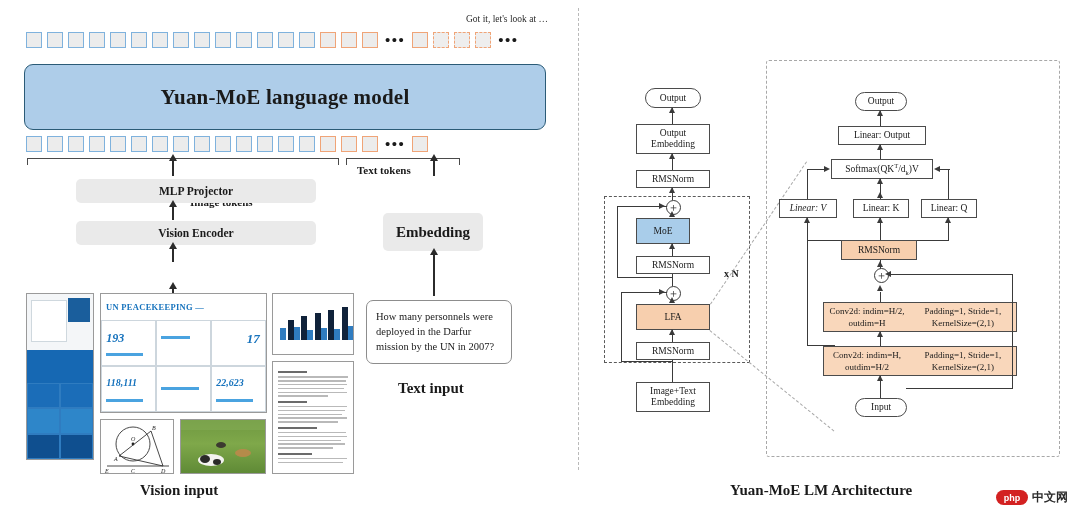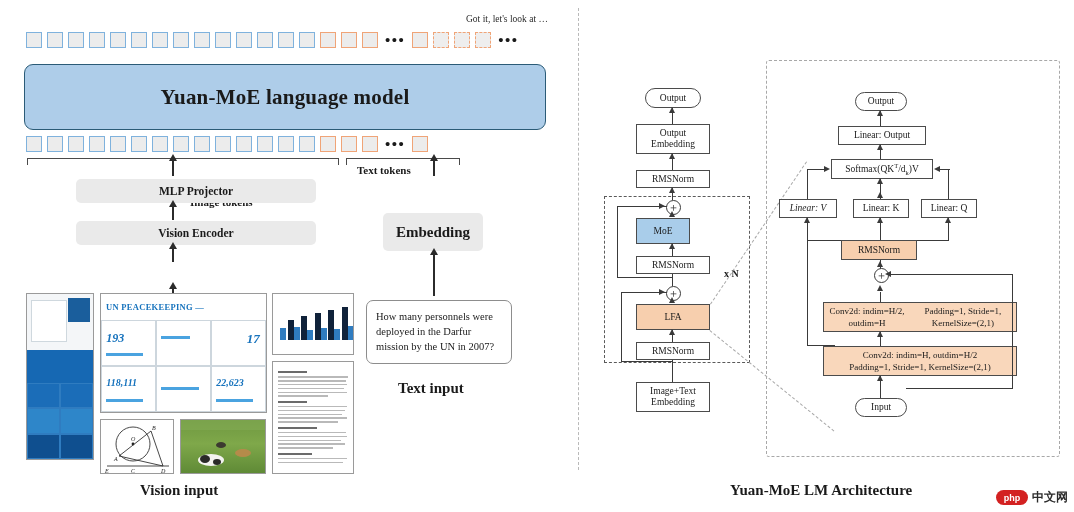--- a/index.html
+++ b/index.html
@@ -458,21 +458,21 @@
 
   <div class="rline" style="left:880px;top:292px;width:1.4px;height:10px;"></div>
   <div class="rarrow" style="left:877px;top:285px;"></div>
   <div class="rb conv" style="left:823px;top:302px;width:194px;height:30px;flex-direction:row;">
     <span>Conv2d: indim=H/2, outdim=H</span>
     <span>Padding=1, Stride=1, KernelSize=(2,1)</span>
   </div>
   <div class="rline" style="left:880px;top:332px;width:1.4px;height:14px;"></div>
   <div class="rarrow" style="left:877px;top:331px;"></div>
 
-  <div class="rb conv" style="left:823px;top:346px;width:194px;height:30px;flex-direction:column;">
+  <div class="rb conv" style="left:823px;top:346px;width:194px;height:30px;flex-direction:row;">
     <span>Conv2d: indim=H, outdim=H/2</span>
     <span>Padding=1, Stride=1, KernelSize=(2,1)</span>
   </div>
   <div class="rline" style="left:880px;top:376px;width:1.4px;height:22px;"></div>
   <div class="rarrow" style="left:877px;top:375px;"></div>
 
   <div class="rb pill" style="left:855px;top:398px;width:52px;height:19px;">Input</div>
 
   <div class="rline" style="left:1012px;top:274px;width:1.3px;height:115px;"></div>
   <div class="rline" style="left:906px;top:388px;width:107px;height:1.3px;"></div>

